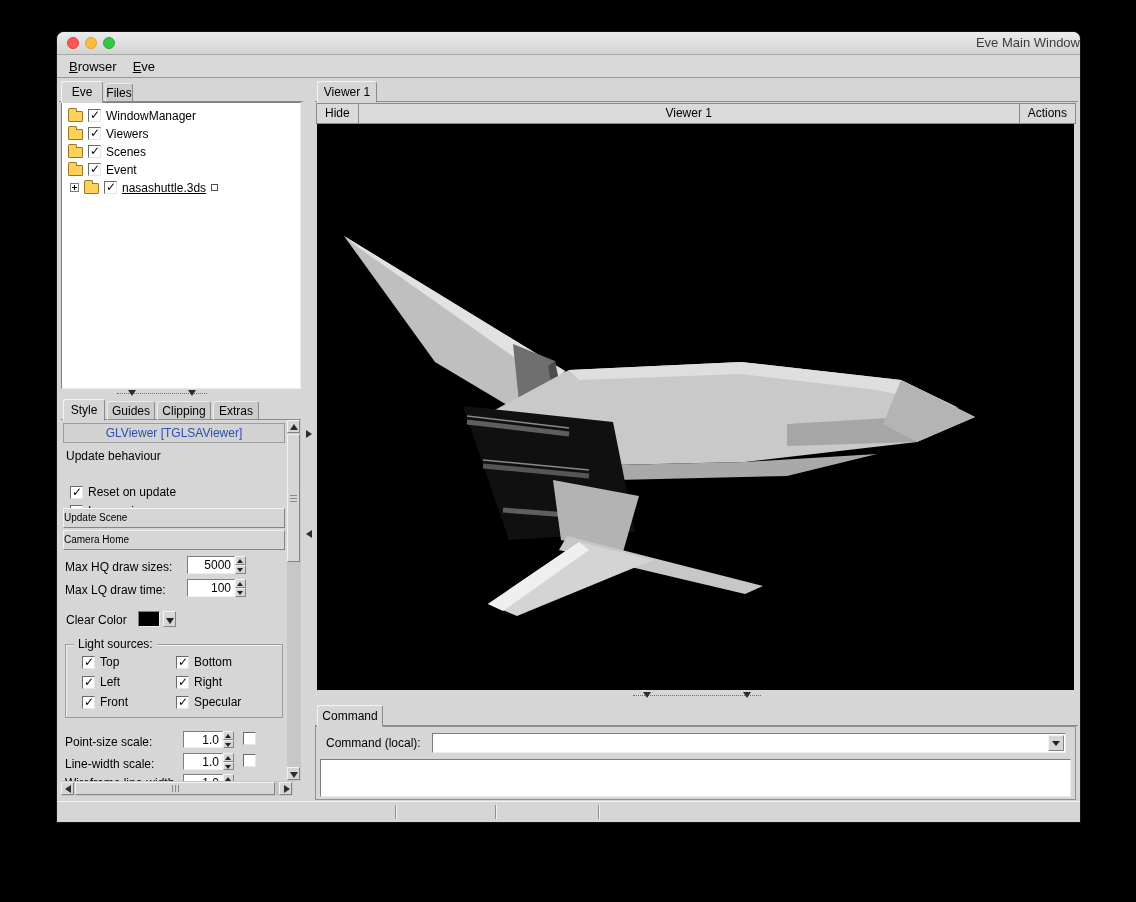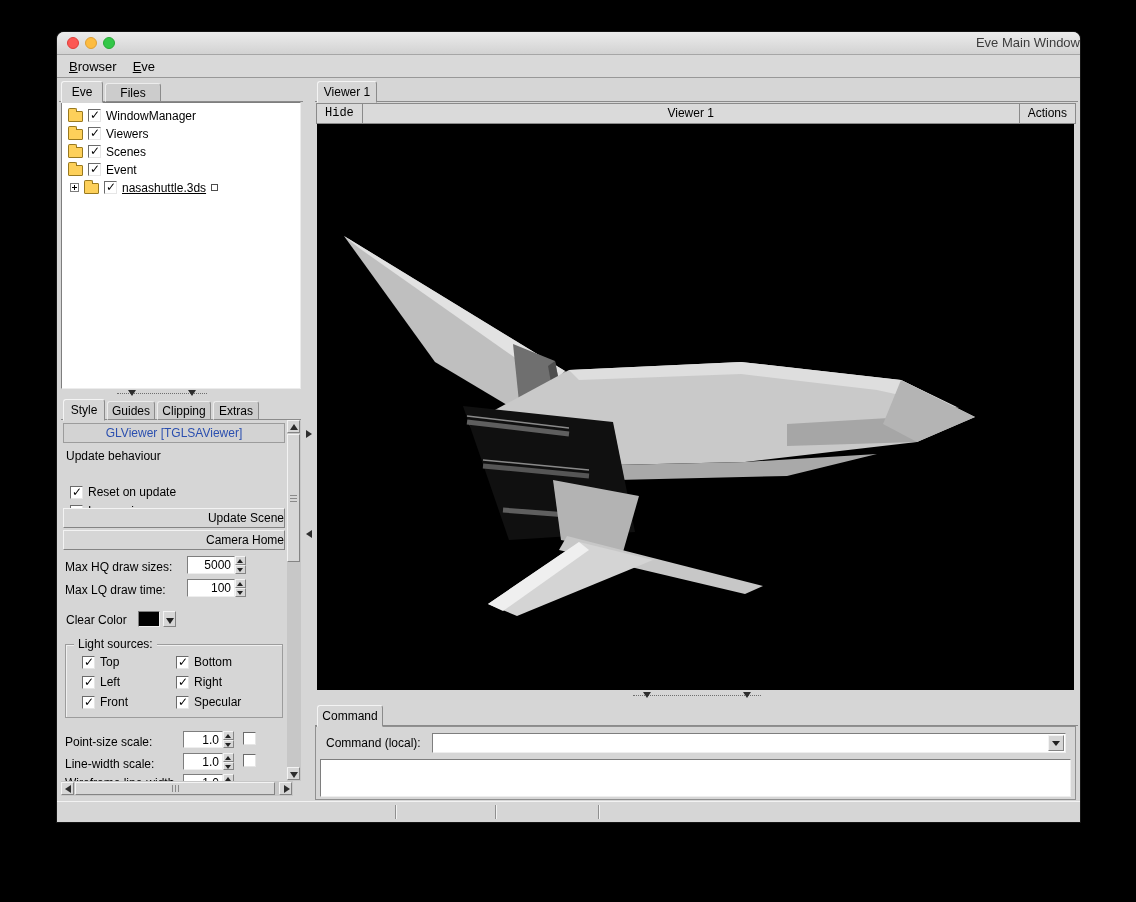--- a/index.html
+++ b/index.html
@@ -45,21 +45,21 @@
   .cube-marker { width:7px; height:7px; border:1px solid #4e4e4e; background:#fff; flex:none; }
 
   
   .tri-down  { width:0; height:0; border-left:4px solid transparent; border-right:4px solid transparent; border-top:6px solid #2d2d2d; position:absolute; }
   .tri-up    { width:0; height:0; border-left:4px solid transparent; border-right:4px solid transparent; border-bottom:6px solid #2d2d2d; position:absolute; }
   .tri-right { width:0; height:0; border-top:4px solid transparent; border-bottom:4px solid transparent; border-left:6px solid #2d2d2d; position:absolute; }
   .tri-left  { width:0; height:0; border-top:4px solid transparent; border-bottom:4px solid transparent; border-right:6px solid #2d2d2d; position:absolute; }
   .dotline { position:absolute; border-top:1px dotted #6f6f6f; }
 
   
-  .btn { position:absolute; font-size:12px; text-align:right; color:#000;
+  .btn { position:absolute; font-size:10px; text-align:left; color:#000;
          background:#d6d6d6; border:1px solid; border-color:#f3f3f3 #848484 #848484 #f3f3f3; }
   .lbl { position:absolute; font-size:12px; color:#000; white-space:nowrap; }
   .glbox { position:absolute; border:1px solid #9c9c9c; background:#d3d3d3; text-align:center; font-size:12px; }
   .spin { position:absolute; display:flex; }
   .spin-box { background:#fff; border:1px solid; border-color:#7e7e7e #eee #eee #7e7e7e; font-size:12px; text-align:right; padding:1px 3px 0 0; color:#000; }
   .spin-btns { width:11px; display:flex; flex-direction:column; }
   .spin-btn { flex:1; background:#d6d6d6; border:1px solid; border-color:#f3f3f3 #848484 #848484 #f3f3f3; position:relative; }
   .spin-btn.up::after { content:""; position:absolute; left:1px; top:2px; border-left:3px solid transparent; border-right:3px solid transparent; border-bottom:4px solid #222; }
   .spin-btn.dn::after { content:""; position:absolute; left:1px; top:2px; border-left:3px solid transparent; border-right:3px solid transparent; border-top:4px solid #222; }
   .groupbox { position:absolute; border:1px solid #9c9c9c; box-shadow:inset 1px 1px 0 #f0f0f0; }
@@ -72,21 +72,21 @@
   .sb-btn { position:absolute; width:13px; height:13px; background:#d6d6d6; border:1px solid; border-color:#f3f3f3 #848484 #848484 #f3f3f3; }
   .sb-thumb { position:absolute; background:#d6d6d6; border:1px solid; border-color:#f3f3f3 #848484 #848484 #f3f3f3; }
   .grip-v { position:absolute; left:2px; right:2px; top:50%; height:7px; margin-top:-3px;
             background:repeating-linear-gradient(0deg,#8a8a8a 0 1px,transparent 1px 3px); }
   .grip-h { position:absolute; top:2px; bottom:2px; left:50%; width:7px; margin-left:-3px;
             background:repeating-linear-gradient(90deg,#8a8a8a 0 1px,transparent 1px 3px); }
 
   
   .vheader { position:absolute; background:#dadada; border:1px solid #8a8a8a; display:flex; font-size:12px; }
   .hd-btn { line-height:19px; padding:0 8px; }
-  .hd-btn.left { border-right:1px solid #8a8a8a;font-family:Liberation Mono, monospace; }
+  .hd-btn.left { border-right:1px solid #8a8a8a; }
   .hd-btn.right { border-left:1px solid #8a8a8a; }
   .hd-title { flex:1; text-align:center; line-height:19px; }
   .viewport { position:absolute; background:#000; overflow:hidden; }
 
   
   .cmdframe { position:absolute; background:#d6d6d6; border:1px solid #909090; }
   .combo { position:absolute; background:#fff; border:1px solid; border-color:#7e7e7e #eee #eee #7e7e7e; }
   .combo-text { position:absolute; left:4px; top:1px; right:20px; font-size:12px; line-height:17px; overflow:hidden; }
   .combo-btn { position:absolute; right:1px; top:1px; width:16px; bottom:1px; background:#d6d6d6;
                border:1px solid; border-color:#f3f3f3 #848484 #848484 #f3f3f3; }
@@ -110,21 +110,21 @@
       <div class="wtitle">Eve Main Window</div>
     </div>
 
     <div class="menubar">
       <span class="menu-item"><span class="fl">B</span><span>rowser</span></span>
       <span class="menu-item"><span class="fl">E</span><span>ve</span></span>
     </div>
 
     <div class="tabstrip" style="left:2px; top:48px; width:244px; height:22px;">
       <div class="tab active" style="left:2px; top:1px; width:42px; height:22px; line-height:21px;">Eve</div>
-      <div class="tab inactive" style="left:46px; top:3px; width:56px; height:19px; line-height:18px;">Files</div>
+      <div class="tab inactive" style="left:46px; top:3px; width:28px; height:19px; line-height:18px;">Files</div>
     </div>
 
     <div class="treeframe" style="left:4px; top:70px; width:240px; height:287px;">
       <div class="trow" style="left:6px; top:4px;">
         <span class="folder-icon"></span>
         <span class="cb on"></span>
         <span>WindowManager</span>
       </div>
       <div class="trow" style="left:6px; top:22px;">
         <span class="folder-icon"></span>

